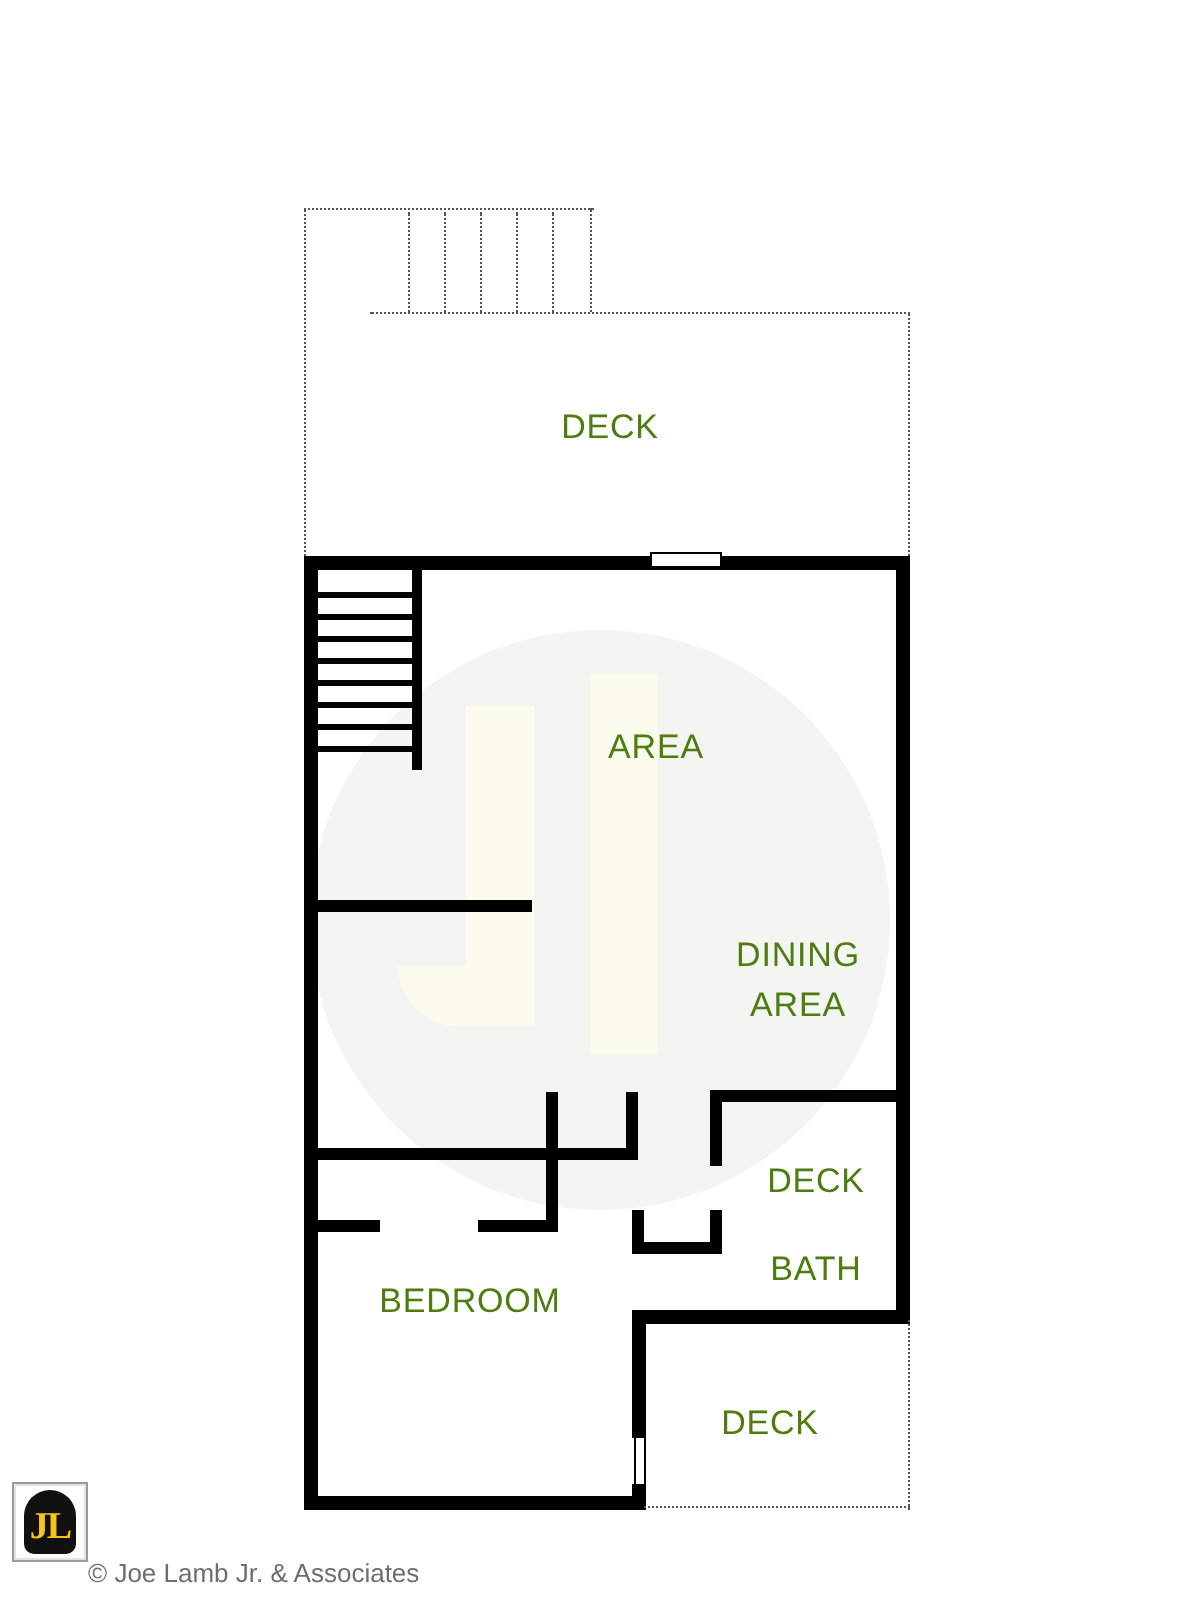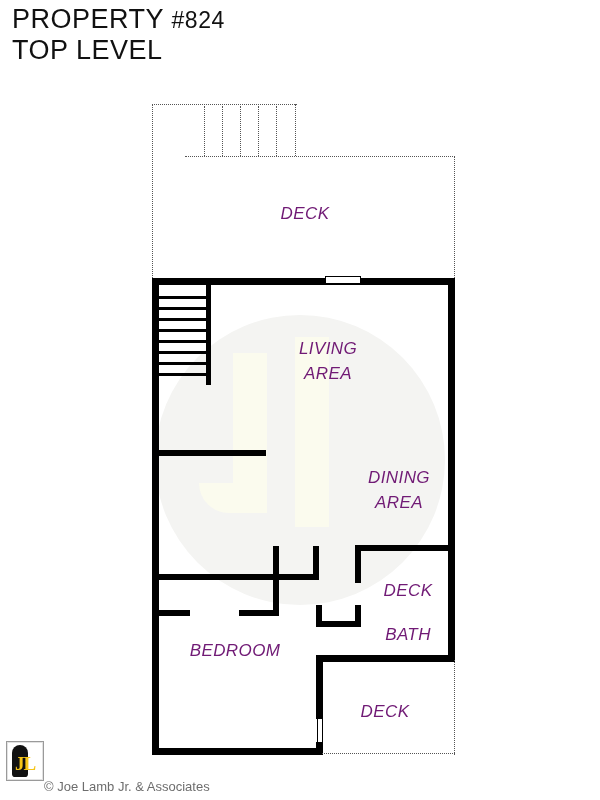--- a/index.html
+++ b/index.html
@@ -31,57 +31,53 @@
   .wm-j-foot{position:absolute;left:44px;top:168px;width:68px;height:30px;background:#fbfbee;border-bottom-left-radius:30px;}
   .wm-l{position:absolute;left:140px;top:22px;width:34px;height:190px;background:#fbfbee;}
 
   
   .wall{position:absolute;background:#000000;}
   .dot-h{position:absolute;height:0;border-top:1.5px dotted #555;}
   .dot-v{position:absolute;width:0;border-left:1.5px dotted #555;}
   .opening-outline{position:absolute;background:#ffffff;border:1px solid #000;box-sizing:border-box;}
 
   .label{
-    position:absolute;color:#701a75;font-size:17px;line-height:20px;
-    text-align:center;white-space:pre;letter-spacing:0.4px;font-style:italic;
+    position:absolute;color:#4d7c0f;font-size:17px;line-height:20px;
+    text-align:center;white-space:pre;letter-spacing:0.4px;
   }
 
   
   .stair-tread{position:absolute;background:#000000;height:3px;}
 
   
   .logo{position:absolute;left:6px;top:741px;width:38px;height:40px;}
   .logo-frame{
     position:absolute;left:0;top:0;width:38px;height:40px;
     background:#ffffff;border:1px solid #9a9a9a;box-sizing:border-box;
     box-shadow:inset 0 0 0 1px #e2e2e2;
   }
   .logo-badge{
-    position:absolute;left:6px;top:4px;width:16px;height:32px;
+    position:absolute;left:6px;top:4px;width:26px;height:32px;
     background:#111111;border-radius:13px 13px 5px 5px;
   }
   .logo-text{
     position:absolute;left:0;top:5px;width:26px;height:27px;
     color:#f5c518;font-size:19px;font-weight:bold;line-height:27px;
     text-align:center;font-family:"Liberation Serif", serif;letter-spacing:-1px;
   }
   .copyright{
     position:absolute;left:44px;top:779px;
     font-size:13px;color:#6d6d6d;white-space:nowrap;
   }
 </style>
 </head>
 <body>
 
 <div id="page">
 
-  <div class="title-block">
-    <div class="title-line"><span>PROPERTY </span><span class="num">#824</span></div>
-    <div class="title-line">TOP LEVEL</div>
-  </div>
 
   <div class="plan">
 
     <div class="watermark">
       <div class="wm-circle"></div>
       <div class="wm-j"></div>
       <div class="wm-j-foot"></div>
       <div class="wm-l"></div>
     </div>
 
@@ -112,21 +108,20 @@
     <div class="wall" style="left:206px;top:285px;width:5px;height:100px;"></div>
     <div class="stair-tread" style="left:159px;top:296px;width:48px;"></div>
     <div class="stair-tread" style="left:159px;top:307px;width:48px;"></div>
     <div class="stair-tread" style="left:159px;top:318px;width:48px;"></div>
     <div class="stair-tread" style="left:159px;top:329px;width:48px;"></div>
     <div class="stair-tread" style="left:159px;top:340px;width:48px;"></div>
     <div class="stair-tread" style="left:159px;top:351px;width:48px;"></div>
     <div class="stair-tread" style="left:159px;top:362px;width:48px;"></div>
     <div class="stair-tread" style="left:159px;top:373px;width:48px;"></div>
 
-    <div class="label" style="left:278px;top:339px;width:100px;">LIVING</div>
     <div class="label" style="left:278px;top:364px;width:100px;">AREA</div>
 
     <div class="wall" style="left:152px;top:450px;width:114px;height:6px;"></div>
 
     <div class="label" style="left:355px;top:468px;width:88px;">DINING</div>
     <div class="label" style="left:355px;top:493px;width:88px;">AREA</div>
 
     <div class="wall" style="left:273px;top:546px;width:6px;height:32px;"></div>
 
     <div class="wall" style="left:313px;top:546px;width:6px;height:32px;"></div>

